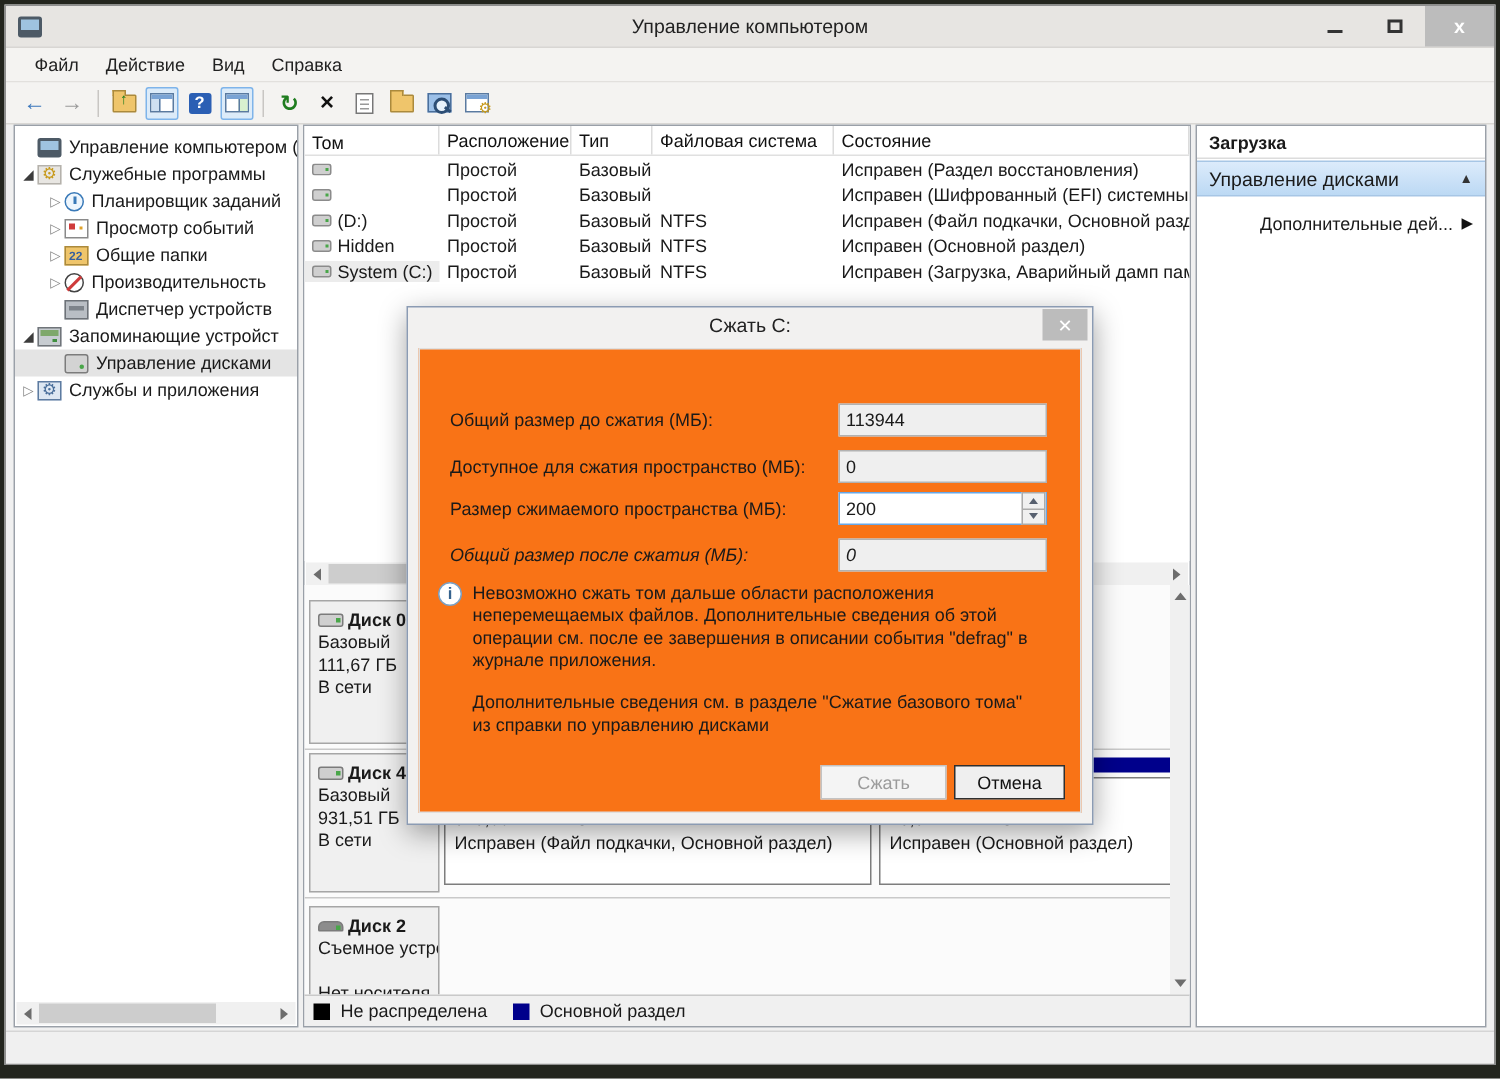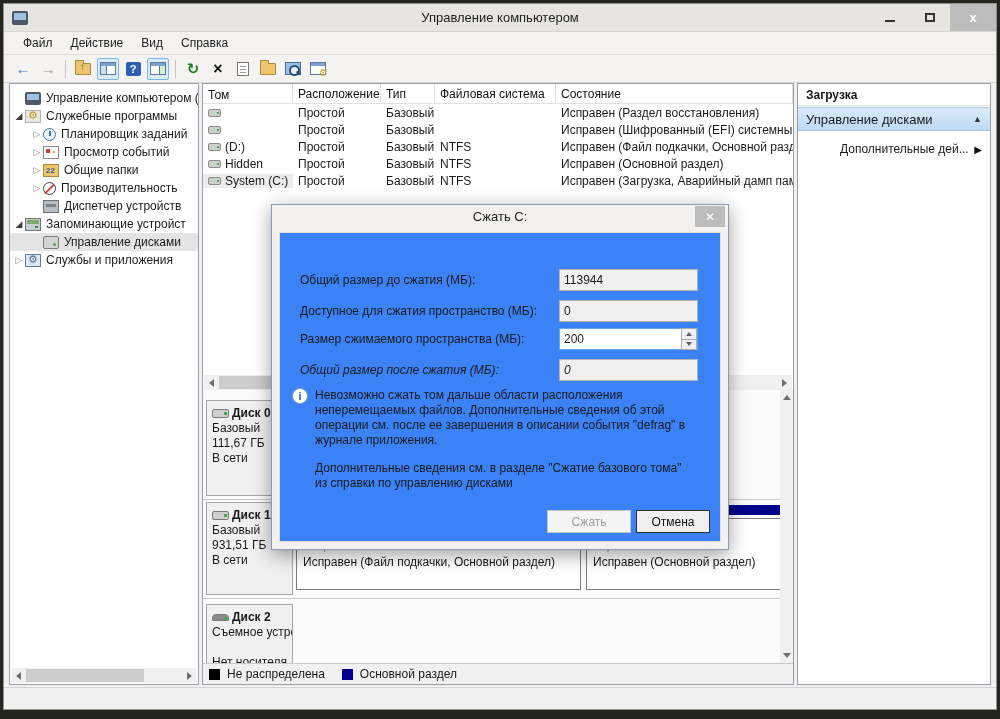--- a/index.html
+++ b/index.html
@@ -129,21 +129,21 @@
   .act-item .caret { margin-left:auto; font-size:10px; color:#111; }
 
   
   .statusbar { position:absolute; left:0; right:0; bottom:0; height:22px; background:#f0f0f0; border-top:1px solid #d5d5d5; }
 
   
   .dialog { position:absolute; left:267px; top:200px; width:458px; height:346px; background:#f2f1f0; border:1px solid #8b9bb3; box-shadow:0 5px 18px rgba(0,0,0,.38); z-index:10; }
   .dlg-title { height:24px; display:flex; align-items:center; }
   .dlg-title-text { position:absolute; left:0; right:0; top:4px; text-align:center; font-size:13px; color:#222; }
   .dlg-close { position:absolute; right:3px; top:1px; width:30px; height:21px; background:#bcbcbc; color:#fff; font-size:12px; font-weight:bold; display:flex; align-items:center; justify-content:center; }
-  .dlg-body { position:absolute; left:7px; right:7px; top:27px; bottom:7px; border:1px solid #e0dfde; background:#3b82f6; }
+  .dlg-body { position:absolute; left:7px; right:7px; top:27px; bottom:7px; border:1px solid #e0dfde; background:#f97316; }
   .fld-row { position:absolute; left:10px; right:10px; height:22px; }
   .fld-label { position:absolute; left:10px; top:4px; font-size:12px; color:#1a1a1a; }
   .fld-box { position:absolute; right:12px; width:139px; height:22px; background:#efefef; border:1px solid #b2b2b2; font-size:12px; padding:3px 4px; color:#1a1a1a; font-family:"Liberation Sans","DejaVu Sans",sans-serif; }
   .fld-box.editable { background:#fff; border:1px solid #66a7e8; padding-right:18px; }
   .spin { position:absolute; right:13px; width:16px; height:22px; display:flex; flex-direction:column; }
   .spin-btn { flex:1; background:#f0f0f0; border:1px solid #ababab; display:flex; align-items:center; justify-content:center; }
   .spin-btn + .spin-btn { border-top:none; }
   .spin .tri-u { border-left-width:3px; border-right-width:3px; border-bottom-width:4px; border-bottom-color:#57606f; }
   .spin .tri-d { border-left-width:3px; border-right-width:3px; border-top-width:4px; border-top-color:#57606f; }
   .info-block { position:absolute; left:12px; right:14px; top:155px; display:flex; }
@@ -371,21 +371,21 @@
             <span>Базовый</span><br>
             <span>111,67 ГБ</span><br>
             <span>В сети</span>
           </div>
         </div>
 
         <div class="disk-row" style="top:110px; height:99px;">
           <div class="disk-label">
             <b>
                 <span class="hd-ic"></span>
-                <span>Диск 1</span>
+                <span>Диск 4</span>
               </b>
             <span>Базовый</span><br>
             <span>931,51 ГБ</span><br>
             <span>В сети</span>
           </div>
           <div class="part" style="left:93px; width:285px;">
             <div class="part-band" style="background-color: rgb(0, 0, 139);"></div>
             <div class="part-box">
               <b>(D:)</b><br>
               <span>915,00 ГБ NTFS</span><br>

